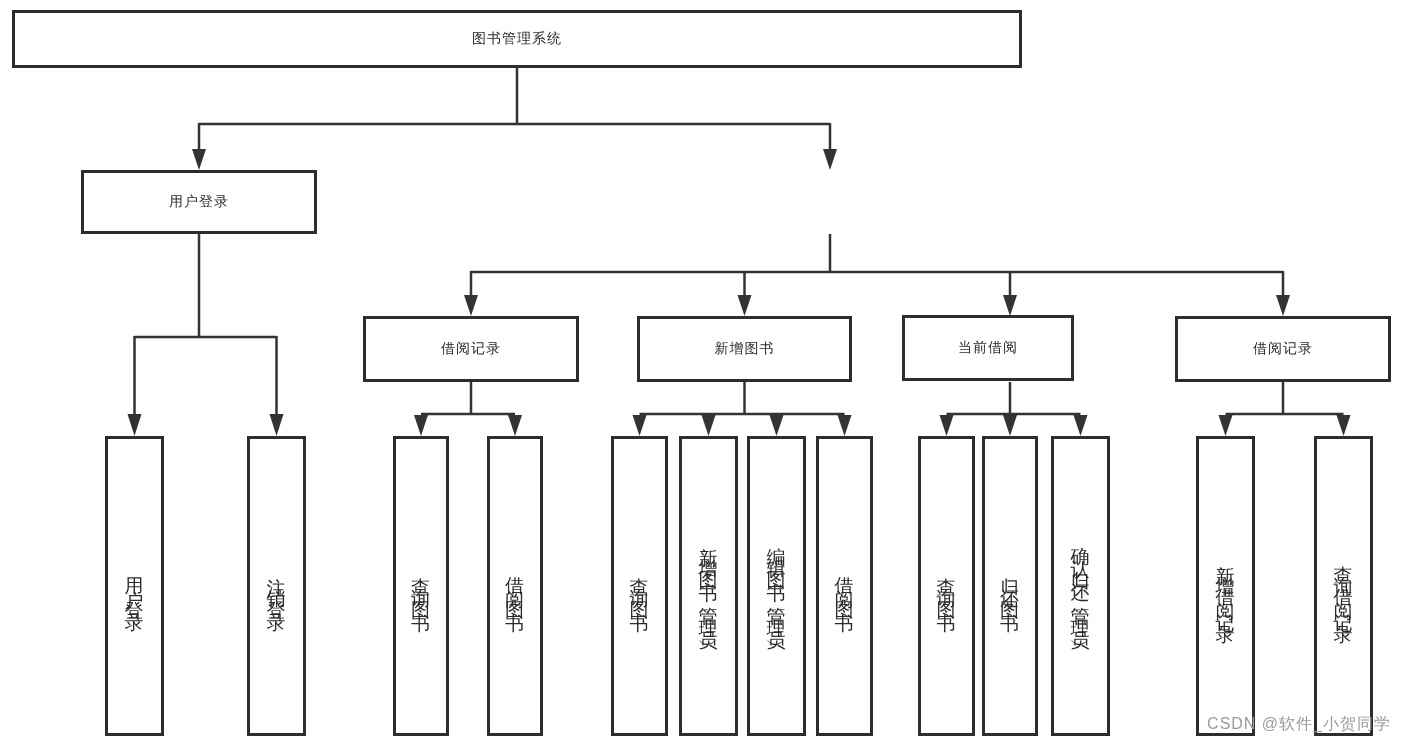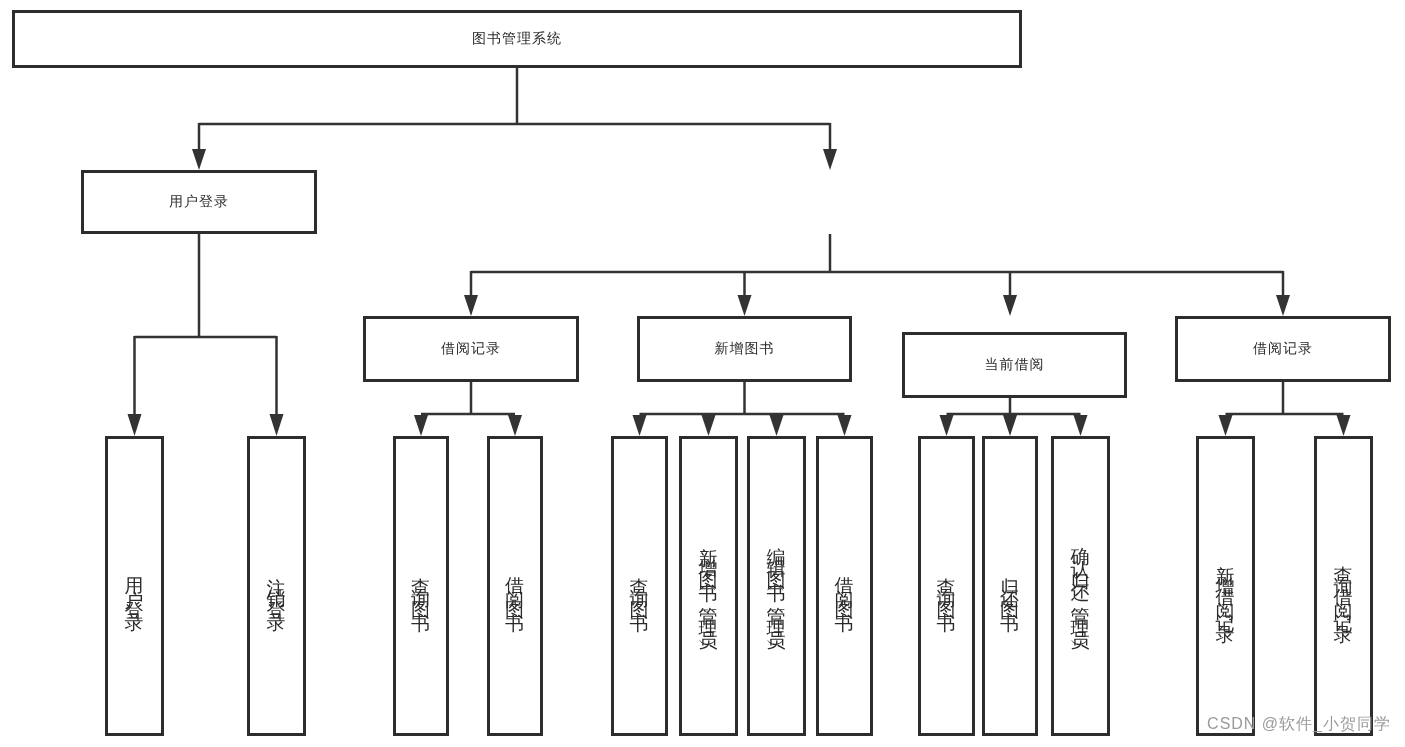--- a/index.html
+++ b/index.html
@@ -25,21 +25,21 @@
     text-orientation:mixed;
     font-size:19px;letter-spacing:12px;line-height:1;
     white-space:normal;
   }
   
   #b-root {left:12px;  top:10px;  width:1010px;height:58px}
   #b-l2-0 {left:81px;  top:170px; width:236px; height:64px}
   #b-l2-1 {left:712px; top:170px; width:236px; height:64px}
   #b-l3-0 {left:363px; top:316px; width:216px; height:66px}
   #b-l3-1 {left:637px; top:316px; width:215px; height:66px}
-  #b-l3-2 {left:902px; top:332px; width:225px; height:66px}
+  #b-l3-2 {left:902px; top:315px; width:172px; height:66px}
   #b-l3-3 {left:1175px;top:316px; width:216px; height:66px}
   .leaf{top:436px;height:300px}
   #b-leaf-0 {left:105px; width:59px}
   #b-leaf-1 {left:247px; width:59px}
   #b-leaf-2 {left:393px; width:56px}
   #b-leaf-3 {left:487px; width:56px}
   #b-leaf-4 {left:611px; width:57px}
   #b-leaf-5 {left:679px; width:59px}
   #b-leaf-6 {left:747px; width:59px}
   #b-leaf-7 {left:816px; width:57px}

